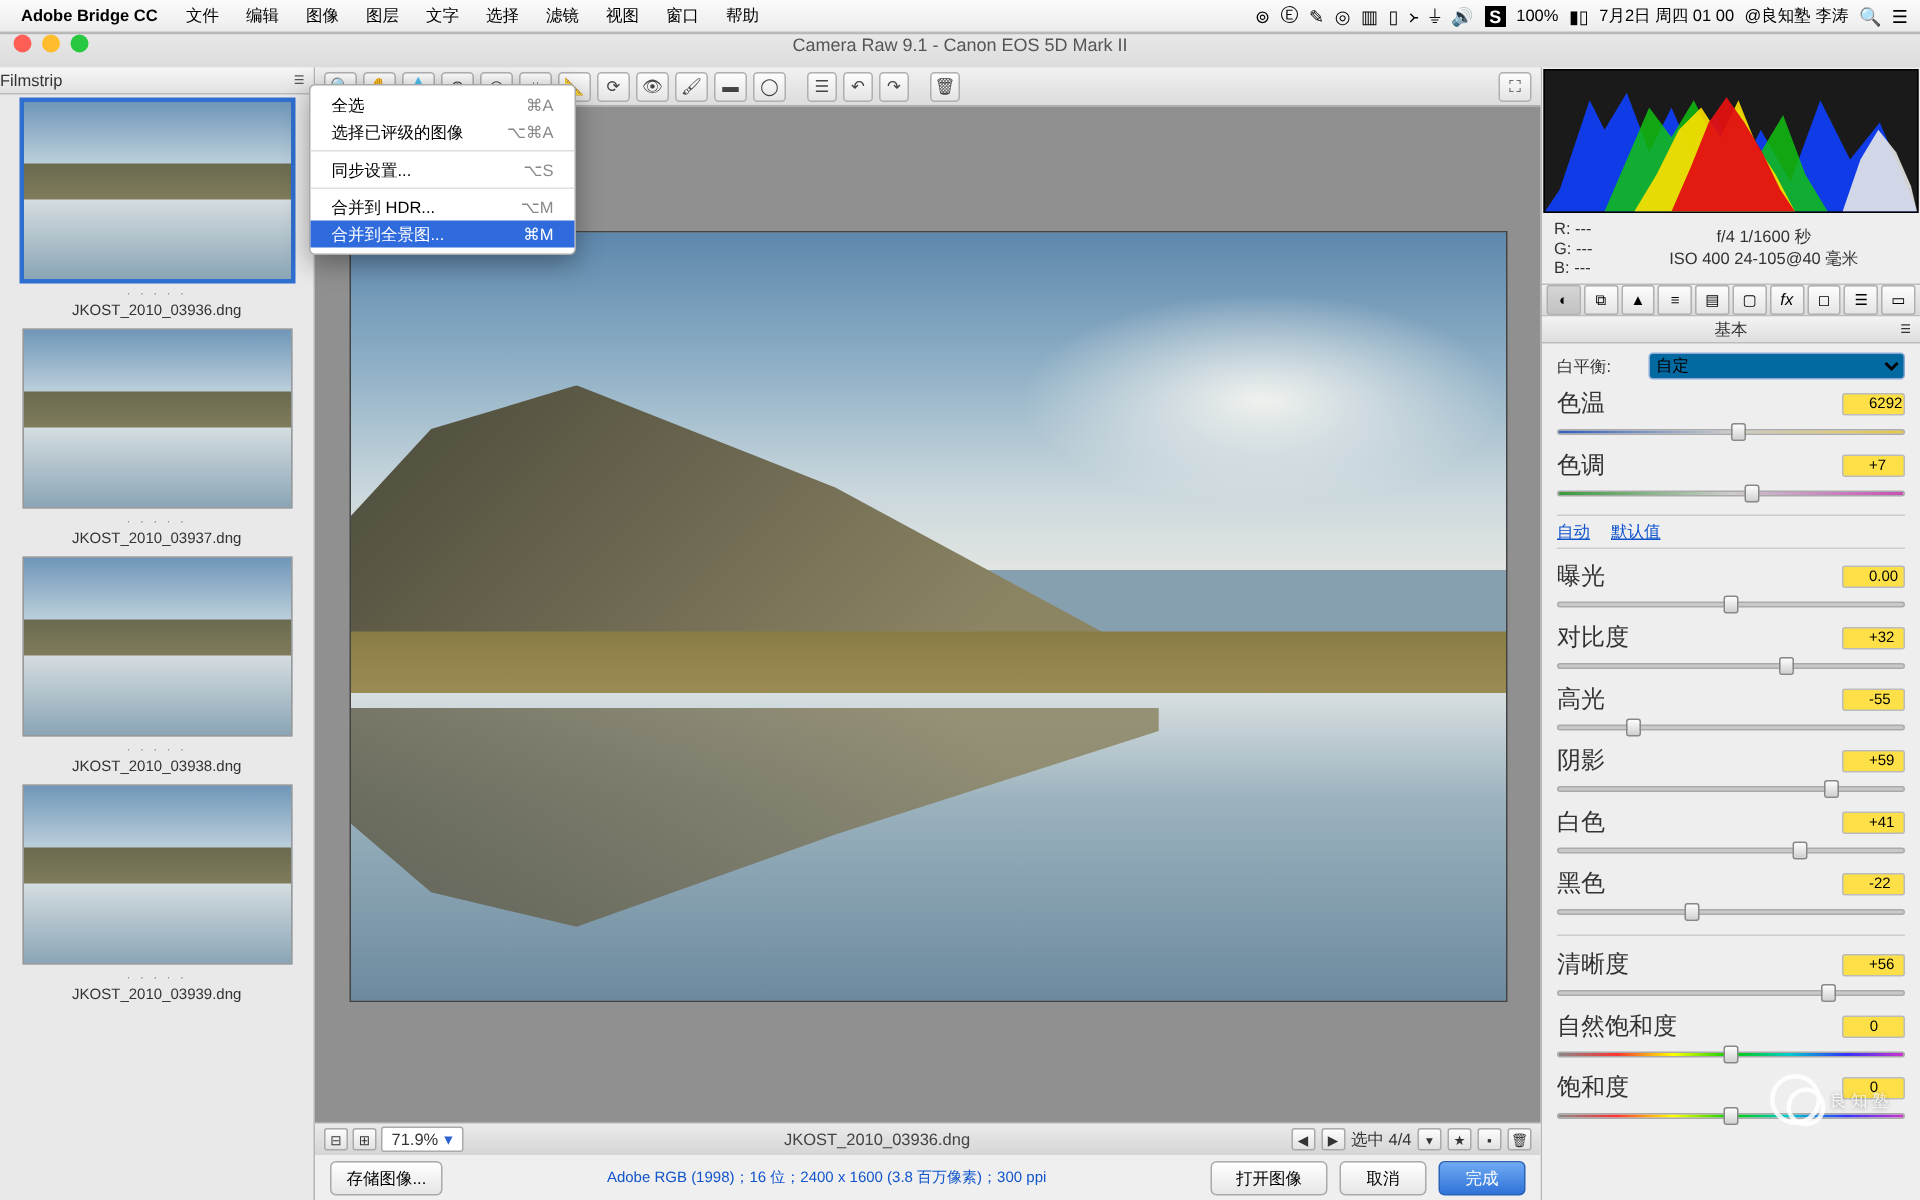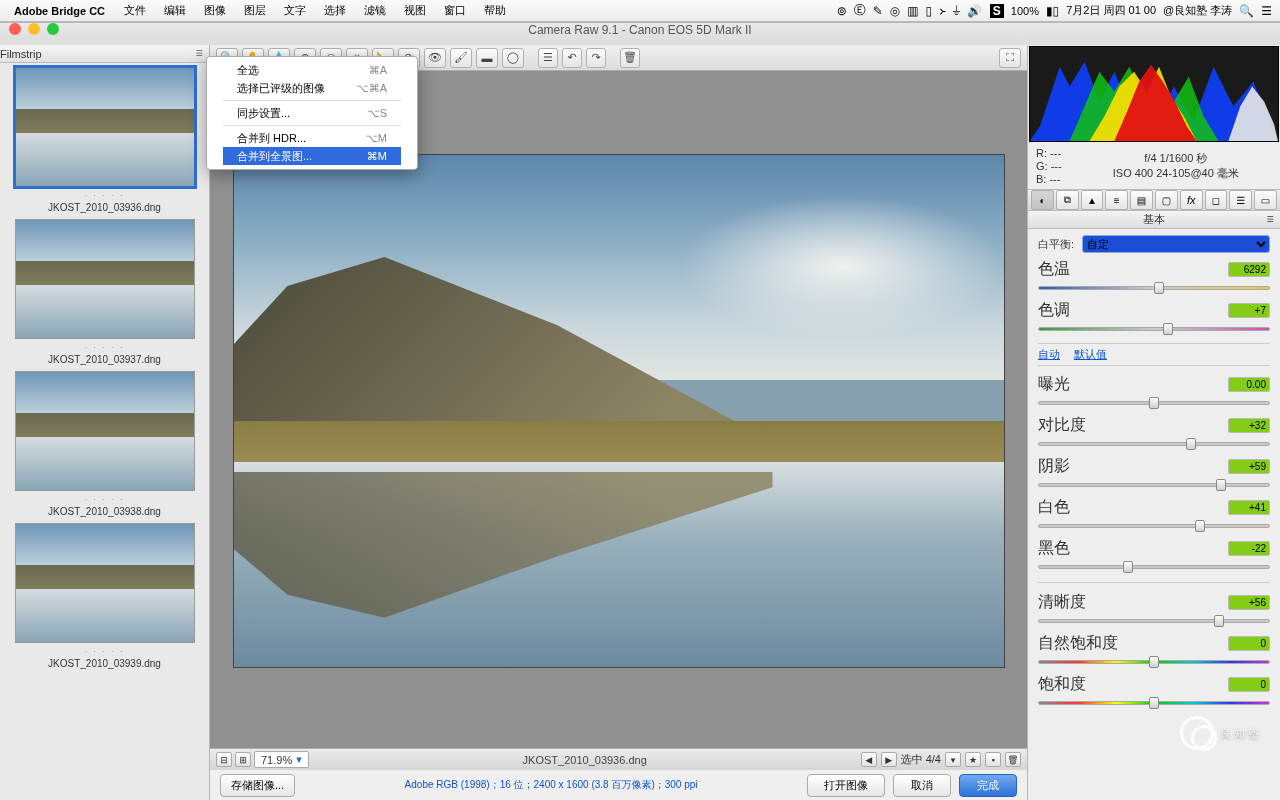--- a/index.html
+++ b/index.html
@@ -59,38 +59,38 @@
 .histo svg{width:100%;height:100%}
 .exif{padding:4px 8px;display:flex;align-items:center;gap:18px;font-size:10px;color:#333}
 .exif .rgb{display:flex;flex-direction:column;gap:1px}
 .exif .cam{flex:1;text-align:center;line-height:1.4}
 .tabs{height:22px;background:linear-gradient(#efefef,#d9d9d9);border-top:1px solid #bcbcbc;border-bottom:1px solid #bcbcbc;display:flex;align-items:center;padding:0 2px;gap:0}
 .tab{flex:1;height:20px;border:1px solid #b0b0b0;border-radius:2px;margin:0 1px;background:linear-gradient(#fdfdfd,#e4e4e4);display:flex;align-items:center;justify-content:center;font-size:10px}
 .tab.active{background:linear-gradient(#d5d5d5,#c2c2c2)}
 .panel-head{height:18px;background:linear-gradient(#f3f3f3,#dedede);border-bottom:1px solid #bcbcbc;display:flex;align-items:center;justify-content:center;font-size:11px;color:#333;position:relative}
 .panel-head .menu-tri{position:absolute;right:6px;font-size:8px}
 .panel{padding:6px 10px;display:flex;flex-direction:column;gap:6px;overflow:auto}
-.row{display:flex;align-items:center;gap:6px}
+.row{display:flex;align-items:center;gap:23px}
 .row .lbl{width:38px;font-size:11px;color:#333}
-.row select{flex:1;height:18px;font-size:11px;border:1px solid #8aa9d6;border-radius:3px;background:#1d4ed8}
+.row select{flex:1;height:18px;font-size:11px;border:1px solid #8aa9d6;border-radius:3px;background:#0369a1}
 .slider-row{display:flex;flex-direction:column;gap:2px}
 .slider-head{display:flex;justify-content:space-between;align-items:center}
 .slider-head .sl{font-size:16px;color:#333}
-.slider-head .val{width:42px;height:15px;border:1px solid #bbb;border-radius:2px;background:#84cc16;font-size:10px;text-align:right;padding:0 3px;line-height:14px}
+.slider-head .val{width:42px;height:15px;border:1px solid #bbb;border-radius:2px;background:#fde047;font-size:10px;text-align:right;padding:0 17px;line-height:14px}
 .track{height:12px;position:relative}
 .track .bar{position:absolute;left:0;right:0;top:4px;height:4px;border-radius:2px;background:#c9c9c9;border:1px solid #aaa}
 .track .bar.temp{background:linear-gradient(90deg,#2e5cb8,#ccc 50%,#e8c840)}
 .track .bar.tint{background:linear-gradient(90deg,#3a9b3a,#ccc 50%,#c84fb8)}
 .track .bar.sat{background:linear-gradient(90deg,#888,#f33,#ff0,#0c0,#0cc,#33f,#c3c)}
 .track .knob{position:absolute;top:0;width:10px;height:12px;background:linear-gradient(#fdfdfd,#d0d0d0);border:1px solid #888;border-radius:2px;transform:translateX(-50%)}
 .auto-row{display:flex;justify-content:flex-start;gap:14px;font-size:11px;border-top:1px solid #ccc;border-bottom:1px solid #ccc;padding:3px 0;margin:2px 0}
 .auto-row span{color:#1154cc;text-decoration:underline;cursor:default}
 hr.div{border:none;border-top:1px solid #ccc;margin:3px 0}
 
-.ctx-menu{position:absolute;top:56px;left:206px;width:212px;background:#fff;border:1px solid #aaa;border-radius:4px;box-shadow:0 5px 18px rgba(0,0,0,.35);padding:4px 16px;z-index:50;font-size:12px}
+.ctx-menu{position:absolute;top:56px;left:206px;width:178px;background:#fff;border:1px solid #aaa;border-radius:4px;box-shadow:0 5px 18px rgba(0,0,0,.35);padding:4px 0;z-index:50;font-size:12px}
 .ctx-menu .mi{display:flex;justify-content:space-between;align-items:center;padding:2px 14px;height:18px}
 .ctx-menu .mi.hl{background:#2f6bdc;color:#fff}
 .ctx-menu hr{border:none;border-top:1px solid #ddd;margin:3px 0}
 .ctx-menu .sc{color:#888;font-size:11px}
 .ctx-menu .mi.hl .sc{color:#fff}
 .watermark{position:absolute;right:18px;bottom:50px;color:rgba(255,255,255,.8);font-size:30px;letter-spacing:3px;display:flex;align-items:center;gap:6px;text-shadow:0 1px 3px rgba(0,0,0,.4);pointer-events:none}
 .watermark .wcirc{width:34px;height:34px;border:3px solid rgba(255,255,255,.85);border-radius:50%;position:relative}
 .watermark .wcirc::after{content:"";position:absolute;right:-6px;bottom:-4px;width:20px;height:20px;border:3px solid rgba(255,255,255,.85);border-radius:50%}
 </style>
 </head>
@@ -328,20 +328,30 @@
         <div id="slider-contrast" class="slider-row">
             <div class="slider-head">
               <span class="sl">对比度</span>
               <span class="val">+32</span>
             </div>
             <div class="track">
               <div class="bar "></div>
               <div class="knob" style="left:66%"></div>
             </div>
           </div>
+        <div id="slider-highlights" class="slider-row">
+            <div class="slider-head">
+              <span class="sl">高光</span>
+              <span class="val">-55</span>
+            </div>
+            <div class="track">
+              <div class="bar "></div>
+              <div class="knob" style="left:22%"></div>
+            </div>
+          </div>
         <div id="slider-shadows" class="slider-row">
             <div class="slider-head">
               <span class="sl">阴影</span>
               <span class="val">+59</span>
             </div>
             <div class="track">
               <div class="bar "></div>
               <div class="knob" style="left:79%"></div>
             </div>
           </div>

